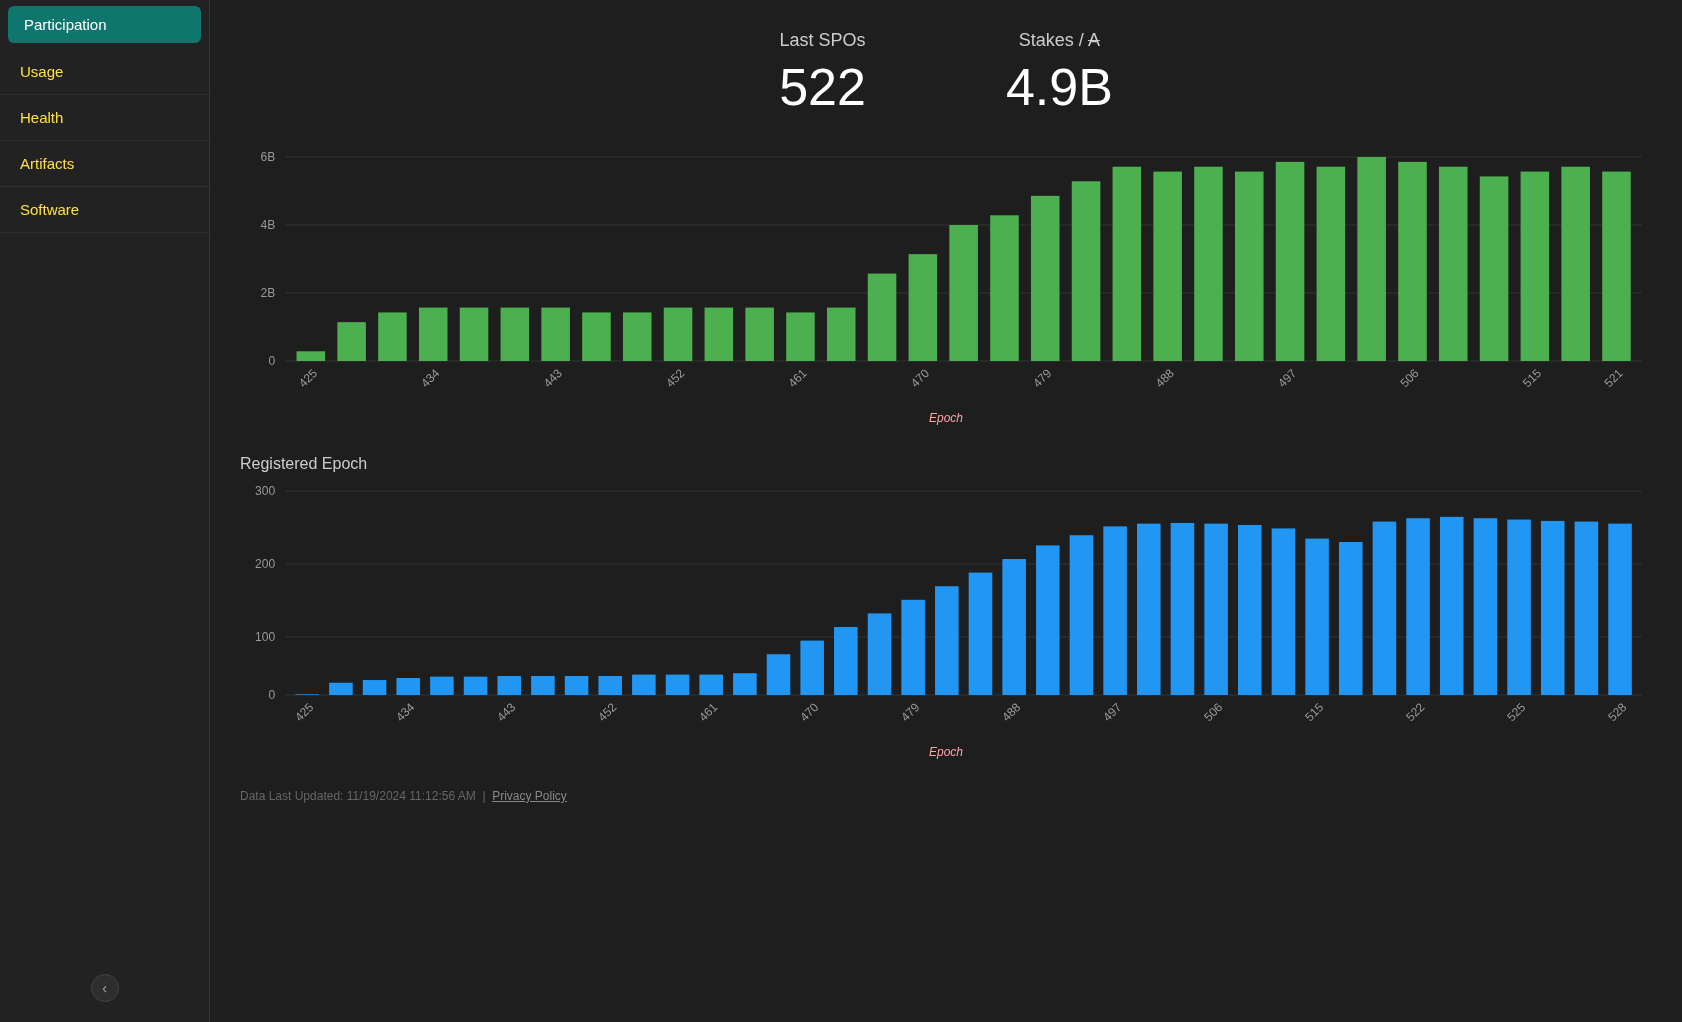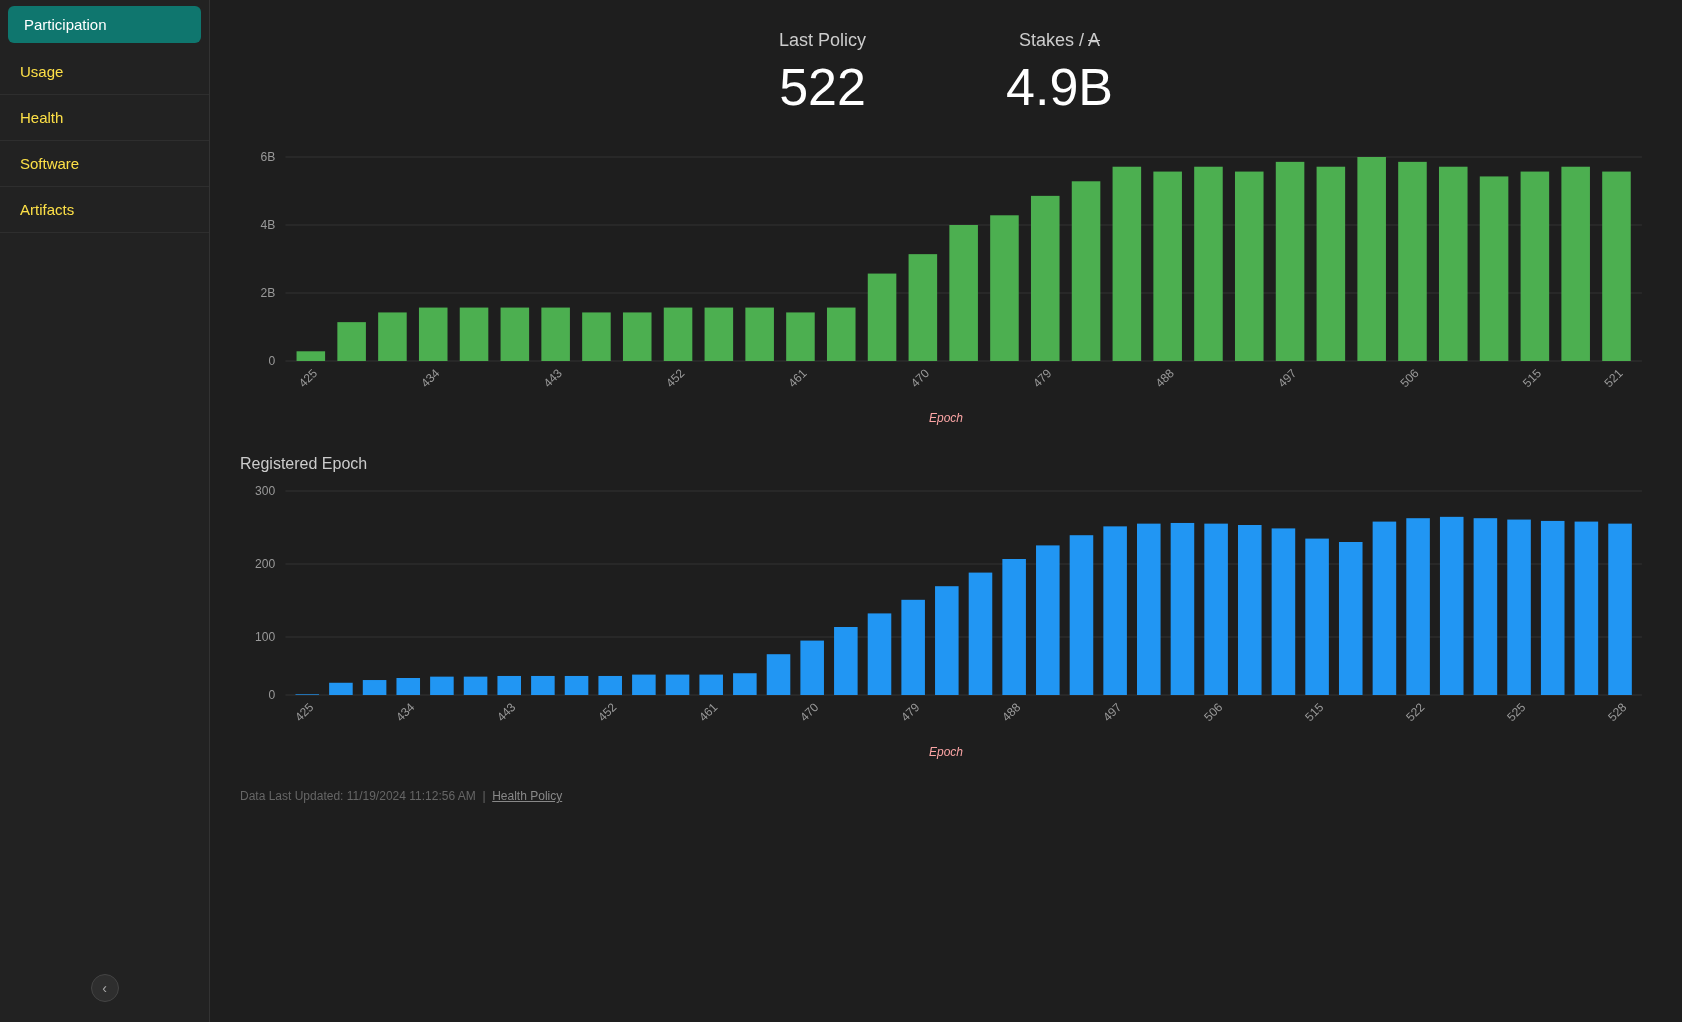--- a/index.html
+++ b/index.html
@@ -155,35 +155,35 @@
   <div class="sidebar-item active">
     <span>Participation</span>
   </div>
   <div class="sidebar-item">
     <span>Usage</span>
   </div>
   <div class="sidebar-item">
     <span>Health</span>
   </div>
   <div class="sidebar-item">
+    <span>Artifacts</span>
+  </div>
+  <div class="sidebar-item">
     <span>Software</span>
-  </div>
-  <div class="sidebar-item">
-    <span>Artifacts</span>
   </div>
   <div class="sidebar-collapse">
     <span>‹</span>
   </div>
 </div>
 
 <div class="main">
 
   <div class="stats-header">
     <div class="stat-block">
-      <div class="stat-label">Last Policy</div>
+      <div class="stat-label">Last SPOs</div>
       <div class="stat-value">522</div>
     </div>
     <div class="stat-block">
       <div class="stat-label">
         Stakes / <span style="text-decoration:line-through;">A</span>
       </div>
       <div class="stat-value">4.9B</div>
     </div>
   </div>
 
@@ -327,16 +327,16 @@
             <text x="1368.3125" y="234" text-anchor="middle" fill="#999" font-size="12" transform="rotate(-45, 1368.3125, 234)">528</text>
           </g>
       </svg>
     </div>
     <div class="chart-x-label">Epoch</div>
   </div>
 
   <div class="footer">
     <span>Data Last Updated: 11/19/2024 11:12:56 AM</span>
     &nbsp;|&nbsp;
-    <a href="#">Health Policy</a>
+    <a href="#">Privacy Policy</a>
   </div>
 
 </div>
 
 </body></html>

